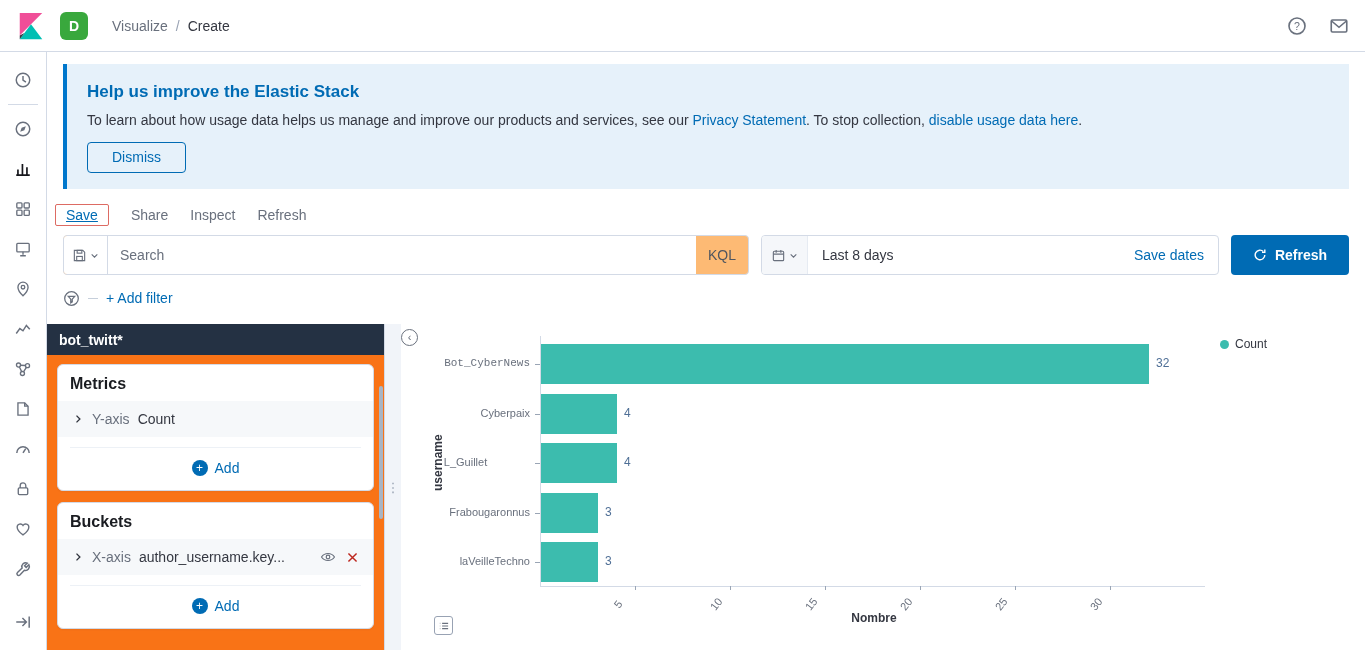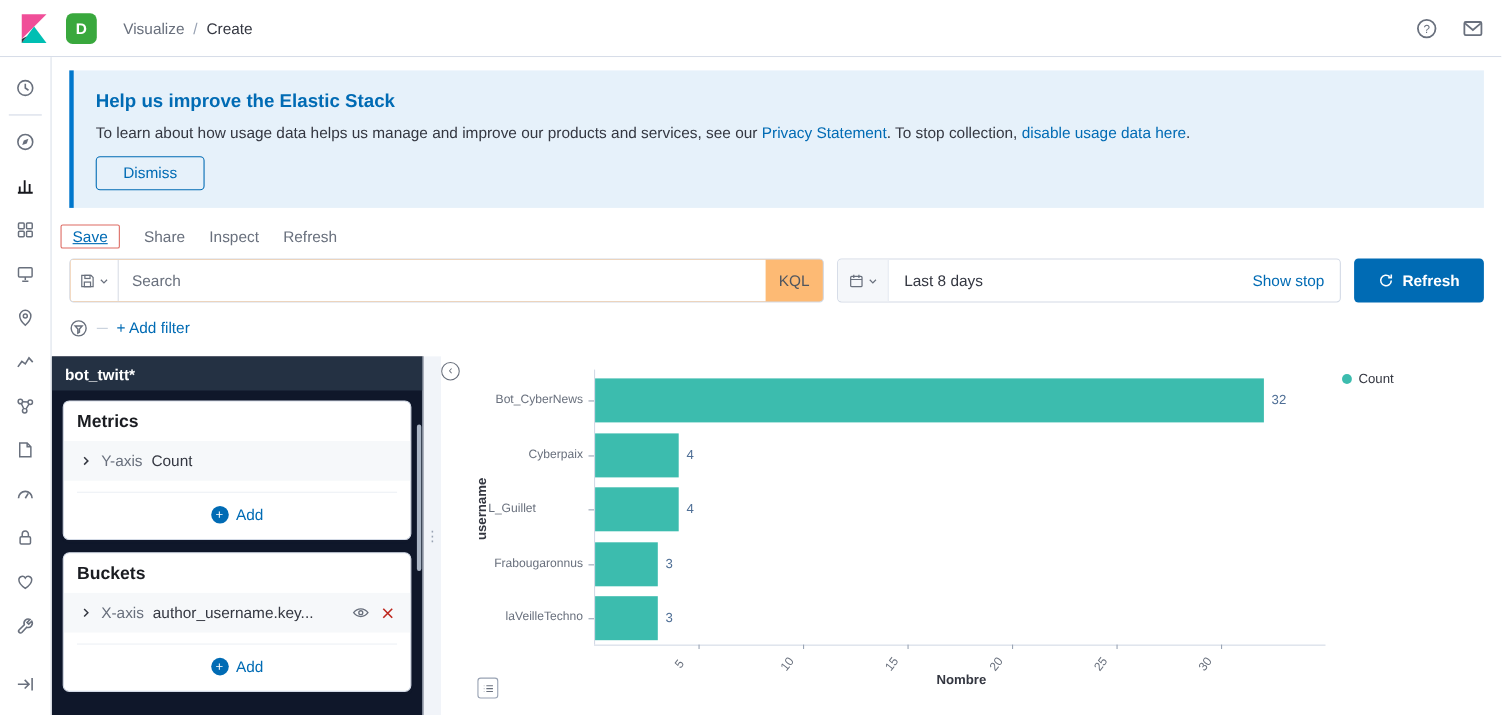--- a/index.html
+++ b/index.html
@@ -67,21 +67,21 @@
     gap:8px;cursor:pointer;font-family:"Liberation Sans",sans-serif}
 
   
   .filter-row{display:flex;align-items:center;gap:8px;padding:2px 16px 0;height:28px}
   .filter-options{color:#69707d;cursor:pointer;display:flex;align-items:center}
   .filter-dash{width:10px;height:1px;background:#c6cfdb}
   .add-filter{color:var(--accent,#006bb4);cursor:pointer}
 
   
   .workspace{flex:1;display:flex;margin-top:13px;min-height:0}
-  .editor{width:338px;flex:none;display:flex;flex-direction:column;background:#0f172a;
+  .editor{width:338px;flex:none;display:flex;flex-direction:column;background:#f97316;
     border-right:1px solid #d3dae6;position:relative;overflow:hidden}
   .editor-header{height:31px;flex:none;background:var(--editor-header-bg,#243143);color:#fff;
     font-weight:700;display:flex;align-items:center;padding:0 12px}
   .editor-tabs{height:33px;flex:none;background:#eef2f7;display:flex;align-items:stretch;
     border-bottom:1px solid #d3dae6}
   .tab{padding:0 10px;display:flex;align-items:center;font-size:13.5px;color:#343741;cursor:pointer}
   .tab.active{color:var(--accent,#006bb4);box-shadow:inset 0 -2px 0 var(--accent,#006bb4)}
   .tab-spacer{flex:1}
   .play-btn{width:38px;height:27px;margin:3px 2px;border-radius:4px;background:#71a7d7;
     display:flex;align-items:center;justify-content:center;cursor:pointer}
@@ -284,21 +284,21 @@
         <div class="cal-btn">
           <svg width="15" height="15" viewBox="0 0 16 16" fill="none" stroke="currentColor" stroke-width="1.2">
               <rect x="2.5" y="3.5" width="11" height="10" rx="1"></rect>
               <path d="M2.5 6.5h11M5.5 2v3M10.5 2v3"></path>
             </svg>
           <svg width="9" height="9" viewBox="0 0 16 16" fill="none" stroke="currentColor" stroke-width="2">
               <path d="M3 6l5 5 5-5"></path>
             </svg>
         </div>
         <span class="time-range">Last 8 days</span>
-        <span class="show-dates">Show stop</span>
+        <span class="show-dates">Save dates</span>
       </div>
       <button class="refresh-btn">
         <svg width="14" height="14" viewBox="0 0 16 16" fill="none" stroke="#fff" stroke-width="1.6">
             <path d="M13.5 8A5.5 5.5 0 1 1 11.8 4"></path>
             <path d="M13.5 1.8V5h-3.2"></path>
           </svg>
         <span>Refresh</span>
       </button>
     </div>
 
@@ -366,21 +366,21 @@
       <section class="chart-region">
         <div class="collapse-circle">‹</div>
         <div class="chart-legend">
           <span class="legend-dot"></span>
           <span>Count</span>
         </div>
         <div class="y-axis-title">username</div>
         <div class="chart-plot">
             <div class="axis-line-y" style="position: absolute; left: 139px; top: 12px; height: 250px;"></div>
             <div class="axis-line-x" style="position: absolute; left: 139px; top: 262px; width: 665px;"></div>
-            <div class="cat-label" style="position: absolute; left: 0px; top: 32px; width: 129px;">Bot_CyberNews</div>
+            <div class="cat-label" style="position: absolute; left: 0px; top: 32px; width: 129px; font-family: Liberation Mono, monospace;">Bot_CyberNews</div>
             <div class="cat-tick" style="position: absolute; left: 134px; top: 40px;"></div>
             <div class="bar" style="position: absolute; left: 140px; top: 20px; width: 608px; height: 40px;"></div>
             <div class="bar-value" style="position: absolute; left: 755px; top: 32px;">32</div>
             <div class="cat-label" style="position: absolute; left: 0px; top: 81.6px; width: 129px;">Cyberpaix</div>
             <div class="cat-tick" style="position: absolute; left: 134px; top: 89.6px;"></div>
             <div class="bar" style="position: absolute; left: 140px; top: 69.6px; width: 76px; height: 40px;"></div>
             <div class="bar-value" style="position: absolute; left: 223px; top: 81.6px;">4</div>
             <div class="cat-label" style="position: absolute; left: 0px; top: 131.2px; width: 129px; text-align: center;">L_Guillet</div>
             <div class="cat-tick" style="position: absolute; left: 134px; top: 139.2px;"></div>
             <div class="bar" style="position: absolute; left: 140px; top: 119.2px; width: 76px; height: 40px;"></div>

